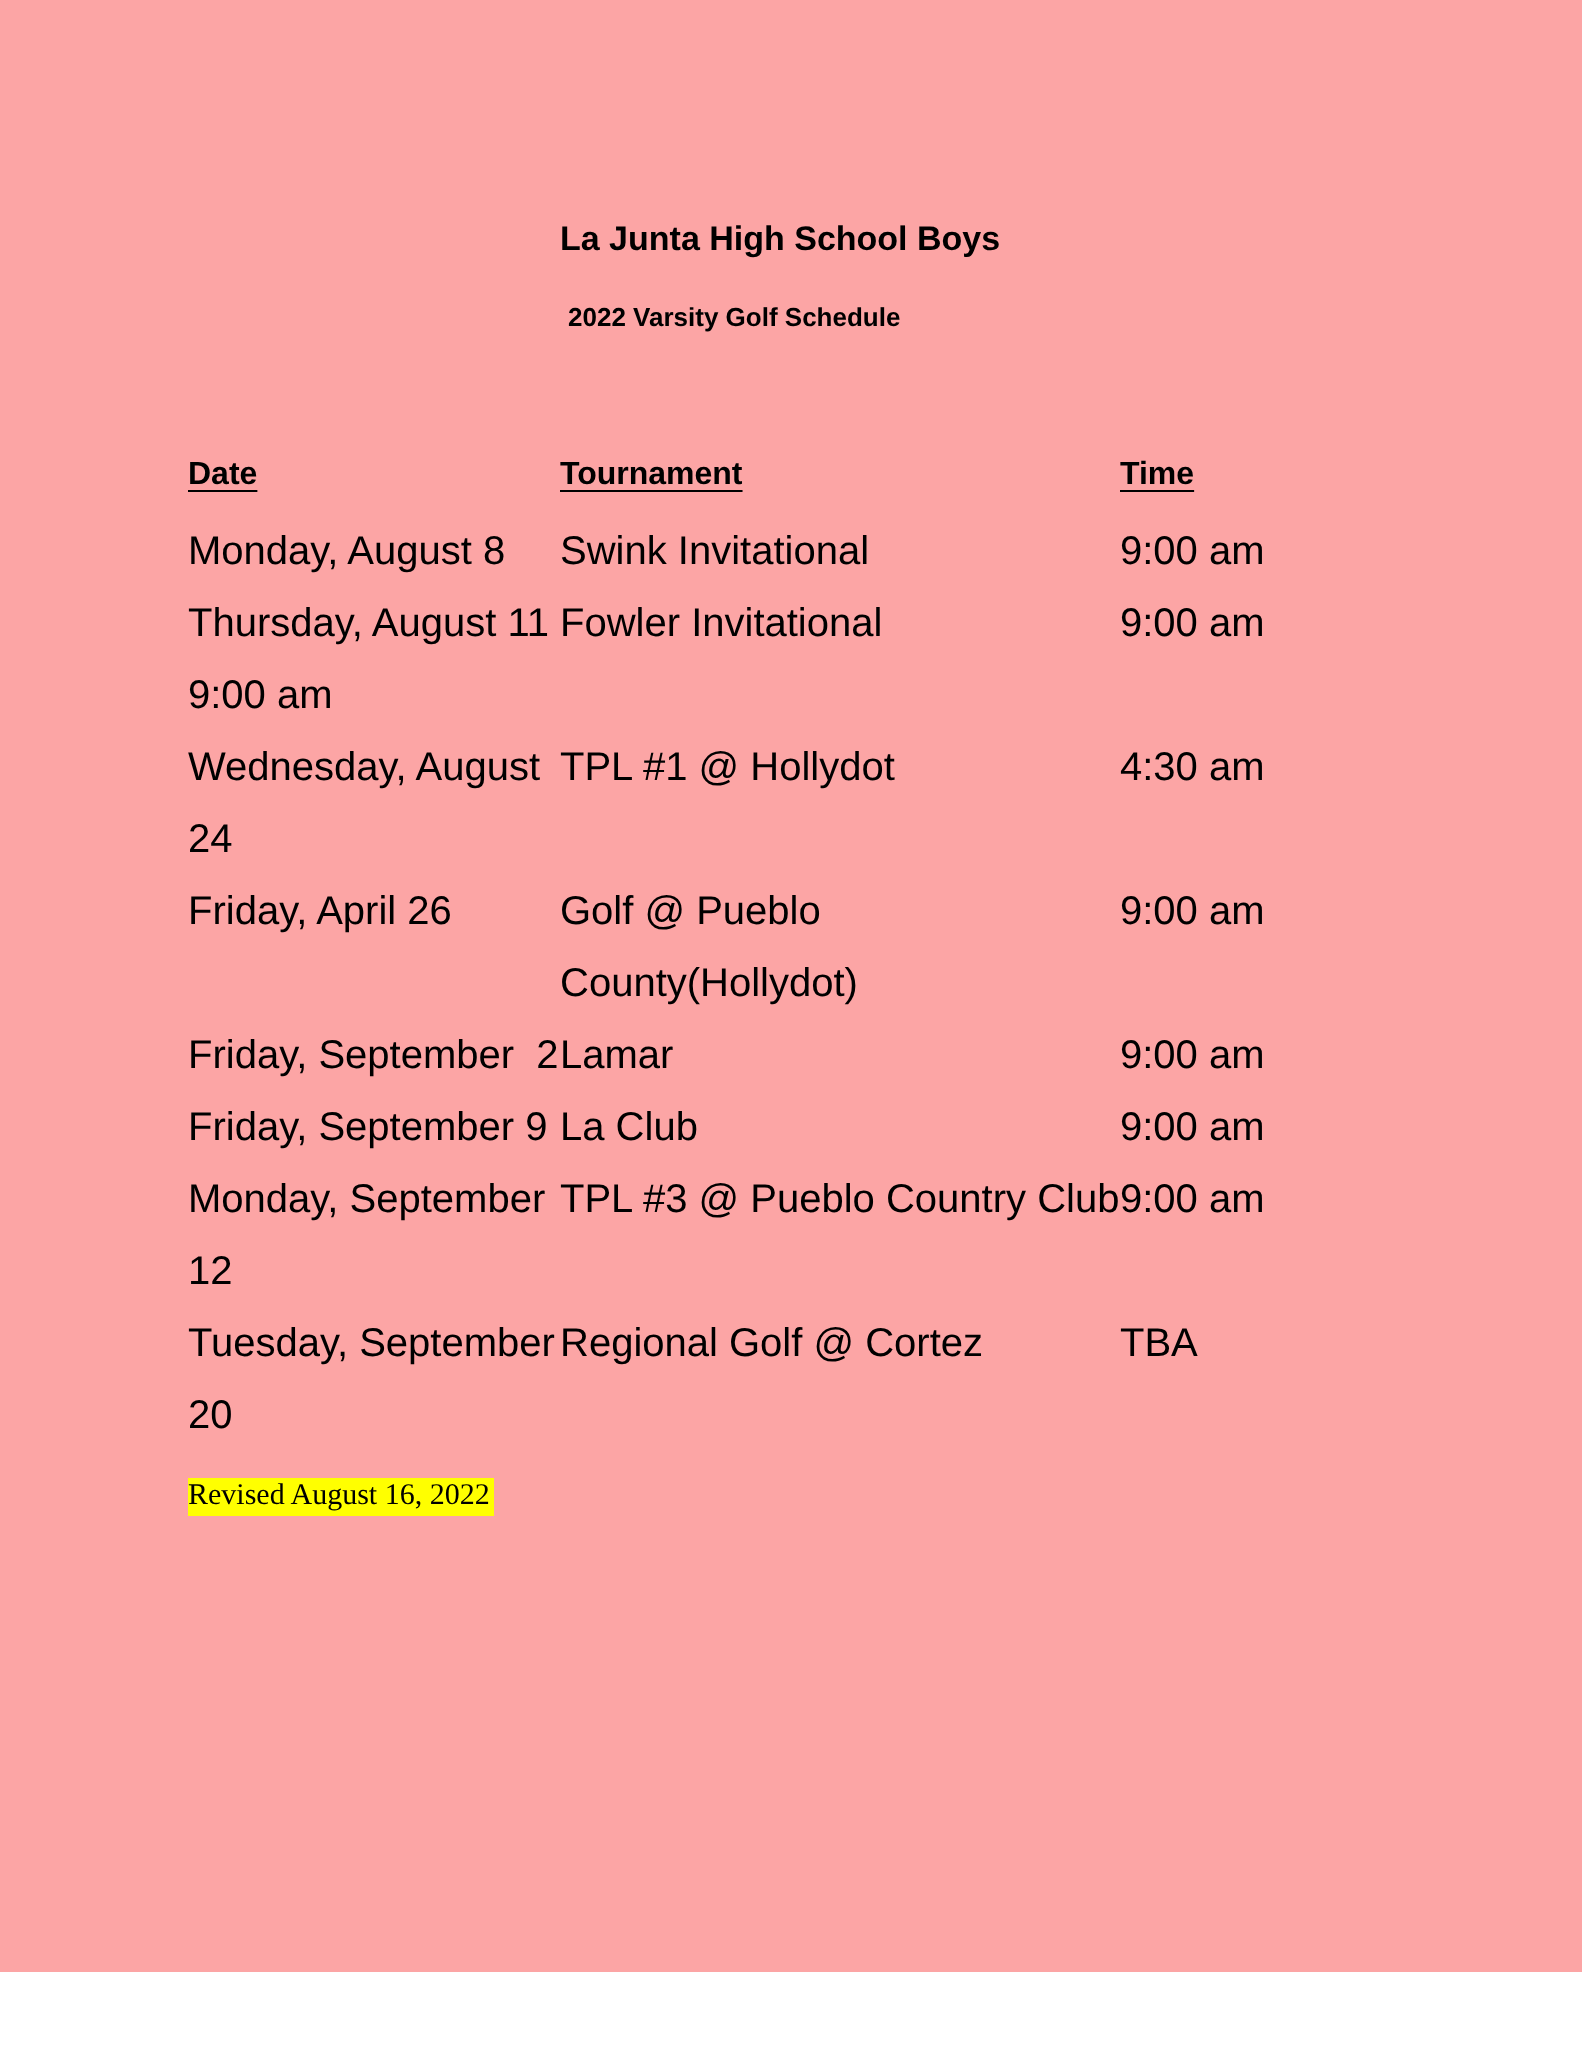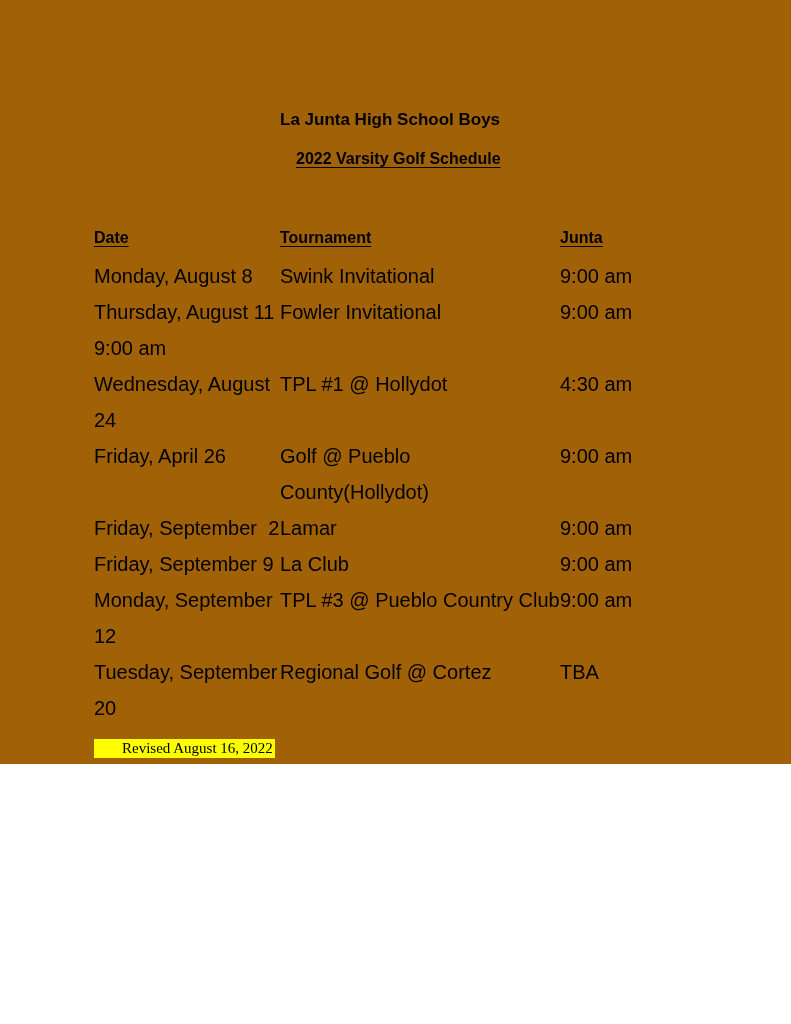--- a/index.html
+++ b/index.html
@@ -3,44 +3,43 @@
 <meta charset="utf-8">
 <style>
   html, body {
     margin: 0;
     padding: 0;
     background: #ffffff;
   }
   .page {
     position: relative;
     width: 791px;
-    height: 764px;
-    background: #a16207;
+    height: 986px;
+    background: #fca5a5;
     font-family: "Liberation Sans", sans-serif;
     color: #000000;
     overflow: hidden;
   }
   .doc-header {
     position: absolute;
     left: 280px;
     top: 110px;
   }
   .doc-title {
     font-size: 17px;
     font-weight: bold;
     line-height: 20px;
     margin: 0 0 19px 0;
     white-space: nowrap;
   }
   .doc-subtitle {
-    font-size: 16px;
+    font-size: 13px;
     font-weight: bold;
     line-height: 20px;
-    margin: 16px;
-    text-decoration: underline;
+    margin: 4px;
     text-underline-offset: 3px;
     white-space: nowrap;
   }
   .schedule {
     position: absolute;
     left: 94px;
     top: 220px;
     width: 620px;
   }
   .schedule-row {
@@ -80,21 +79,21 @@
   <div class="doc-header">
     <p class="doc-title">La Junta High School Boys</p>
     <p class="doc-subtitle">2022 Varsity Golf Schedule</p>
   </div>
 
   <div class="schedule">
 
     <div class="schedule-row header-row">
       <div class="cell"><span class="cell-text">Date</span></div>
       <div class="cell"><span class="cell-text">Tournament</span></div>
-      <div class="cell"><span class="cell-text">Junta</span></div>
+      <div class="cell"><span class="cell-text">Time</span></div>
     </div>
 
     <div class="schedule-row">
       <div class="cell">Monday, August 8</div>
       <div class="cell">Swink Invitational</div>
       <div class="cell">9:00 am</div>
     </div>
 
     <div class="schedule-row">
       <div class="cell">Thursday, August 11</div>
@@ -138,15 +137,15 @@
     </div>
 
     <div class="schedule-row">
       <div class="cell">Tuesday, September 20</div>
       <div class="cell">Regional Golf @ Cortez</div>
       <div class="cell">TBA</div>
     </div>
 
   </div>
 
-  <span class="revision-note" style="background: rgb(255, 255, 0); padding-left: 28px;">Revised August 16, 2022</span>
+  <span class="revision-note" style="background: rgb(255, 255, 0);">Revised August 16, 2022</span>
 
 </div>
 
 </body></html>

